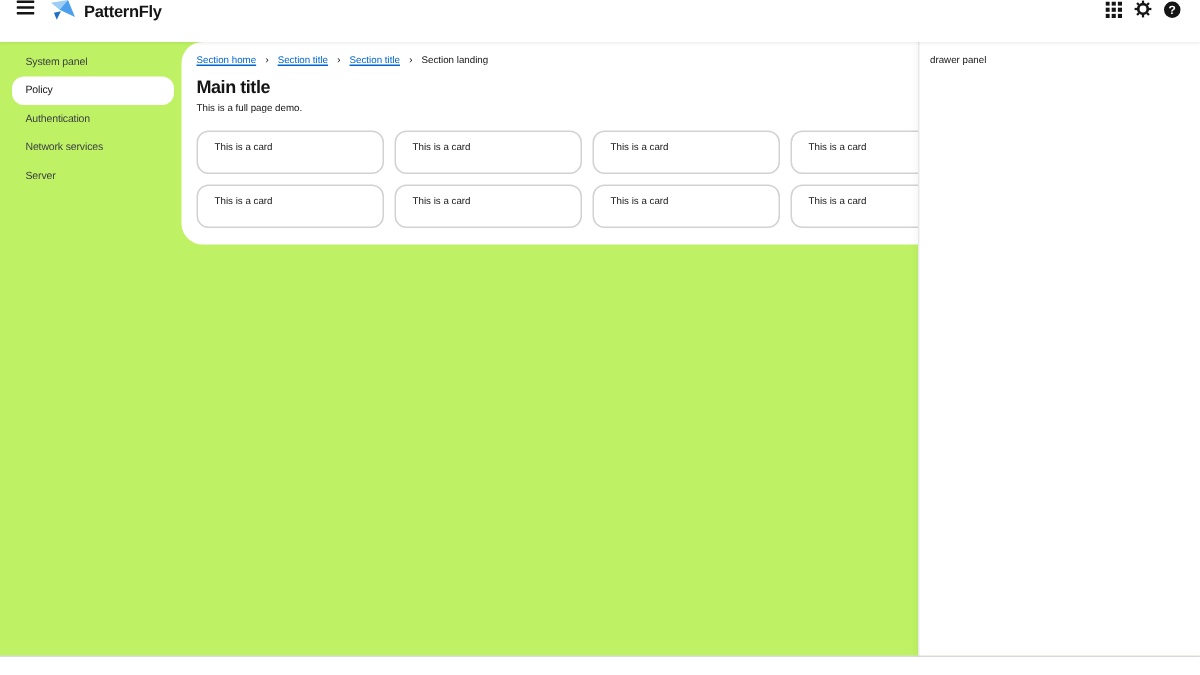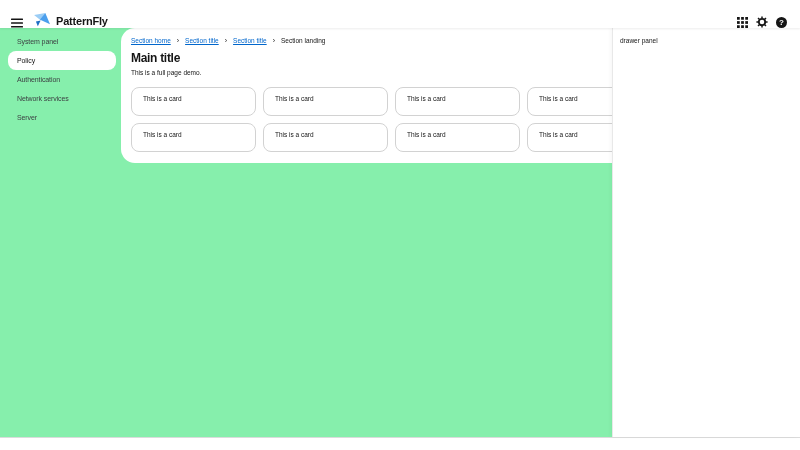--- a/index.html
+++ b/index.html
@@ -8,38 +8,38 @@
     position: relative;
     background: #ffffff;
     font-family: "Liberation Sans", "DejaVu Sans", sans-serif;
     color: #151515;
     overflow: hidden;
   }
 
   
   .masthead {
     position: absolute; left: 0; top: 0; width: 800px; height: 28px;
-    background: #ffffff; display: flex; align-items: flex-end;
+    background: #ffffff; display: flex; align-items: flex-start;
     padding: 0 13px 0 11px; z-index: 5;
     box-shadow: 0 1px 2px rgba(21,21,21,0.08);
   }
   .icon-btn { background: none; border: none; padding: 0; display: flex; align-items: center; justify-content: center; cursor: pointer; }
   .brand { display: flex; align-items: center; gap: 5px; margin-left: 11px; cursor: pointer; }
   .brand-text { font-size: 11px; font-weight: 700; letter-spacing: -0.2px; color: #151515; }
   .mast-actions { margin-left: auto; display: flex; align-items: center; gap: 8px; }
   .help-circle {
     width: 11px; height: 11px; border-radius: 50%; background: #151515;
     color: #fff; font-size: 8px; font-weight: 700; line-height: 11px;
     text-align: center; display: block;
   }
 
   
   .page-body {
     position: absolute; left: 0; top: 28px; width: 800px; height: 410px;
-    background: #86efac; border-bottom: 1px solid #dbdbdb;
+    background: #bef264; border-bottom: 1px solid #dbdbdb;
   }
 
   
   .sidebar { position: absolute; left: 0; top: 0; width: 121px; height: 100%; padding-top: 4px; }
   .nav-item {
     height: 19px; display: flex; align-items: center;
     padding-left: 17px; font-size: 7px; color: #3c3f42; cursor: pointer;
     letter-spacing: -0.1px;
   }
   .nav-item.active {

